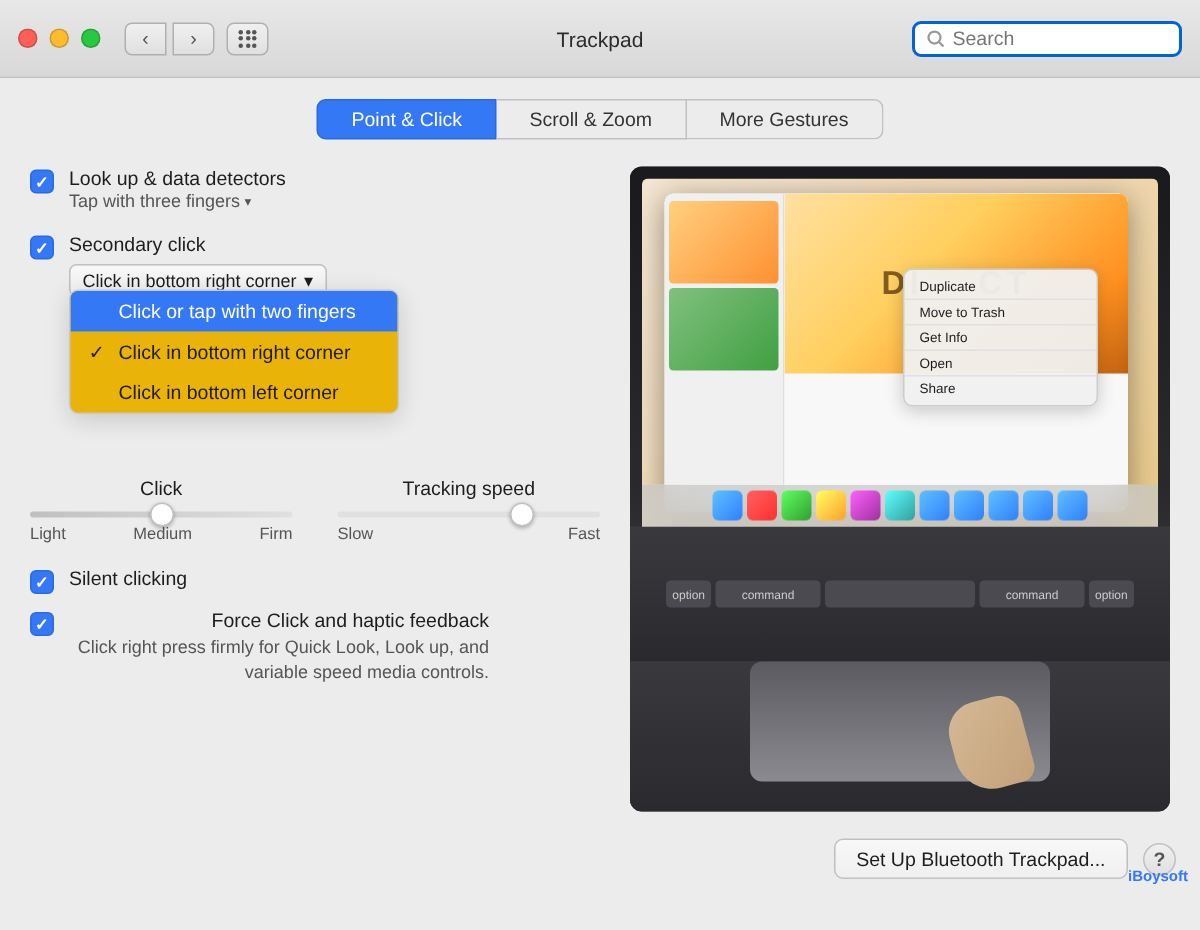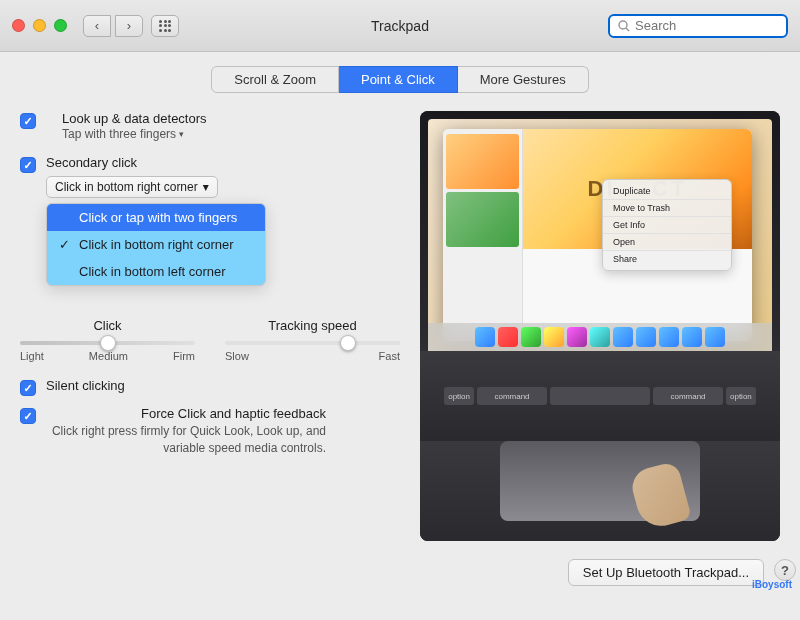--- a/index.html
+++ b/index.html
@@ -160,21 +160,21 @@
     .left-panel {
       flex: 1;
       min-width: 0;
     }
 
     
     .setting-row {
       display: flex;
       align-items: flex-start;
       margin-bottom: 14px;
-      gap: 26px;
+      gap: 10px;
     }
 
     .checkbox {
       width: 16px;
       height: 16px;
       border-radius: 4px;
       background: #3478f6;
       border: 1px solid #2a6ae0;
       flex-shrink: 0;
       display: flex;
@@ -236,28 +236,27 @@
       font-size: 12px;
       color: #1d1d1f;
       cursor: pointer;
       margin-top: 3px;
     }
 
     .dropdown-menu {
       position: absolute;
       left: 26px;
       top: 38px;
-      background: #7dd3fc;
+      background: #eab308;
       border: 1px solid #c8c8c8;
       border-radius: 6px;
       box-shadow: 0 4px 16px rgba(0,0,0,0.15);
       z-index: 10;
       min-width: 220px;
       overflow: hidden;
-      margin-top: 10px;
     }
     .dropdown-item {
       padding: 6px 12px;
       font-size: 13px;
       cursor: pointer;
       display: flex;
       align-items: center;
       gap: 6px;
     }
     .dropdown-item.highlighted {
@@ -502,22 +501,22 @@
     .dock-icon:nth-child(2) { background: linear-gradient(135deg, #ff6060, #ff3030); }
     .dock-icon:nth-child(3) { background: linear-gradient(135deg, #60ff60, #30a030); }
     .dock-icon:nth-child(4) { background: linear-gradient(135deg, #ffff60, #ffa030); }
     .dock-icon:nth-child(5) { background: linear-gradient(135deg, #ff60ff, #a030a0); }
     .dock-icon:nth-child(6) { background: linear-gradient(135deg, #60ffff, #30a0a0); }
 
     
     .bottom-bar {
       display: flex;
       justify-content: flex-end;
-      align-items: flex-start;
-      padding: 8px 4px;
+      align-items: center;
+      padding: 8px 16px;
       gap: 10px;
     }
     .setup-btn {
       background: linear-gradient(to bottom, #f8f8f8, #efefef);
       border: 1px solid #c0c0c0;
       border-radius: 6px;
       padding: 5px 14px;
       font-size: 13px;
       cursor: pointer;
       color: #1d1d1f;
@@ -576,22 +575,22 @@
   <div class="search-box" style="right:12px;">
     <svg width="12" height="12" viewBox="0 0 12 12" fill="none">
       <circle cx="5" cy="5" r="4" stroke="#999" stroke-width="1.5"></circle>
       <line x1="8" y1="8" x2="11" y2="11" stroke="#999" stroke-width="1.5"></line>
     </svg>
     <input class="search-input" type="text" placeholder="Search" style="">
   </div>
 </div>
 
 <div class="tabs-bar">
+  <div class="tab active">Point &amp; Click</div>
   <div class="tab">Scroll &amp; Zoom</div>
-  <div class="tab active">Point &amp; Click</div>
   <div class="tab">More Gestures</div>
 </div>
 
 <div class="content">
 
   <div class="left-panel">
 
     <div class="setting-row">
       <div class="checkbox"></div>
       <div class="setting-label-group">

